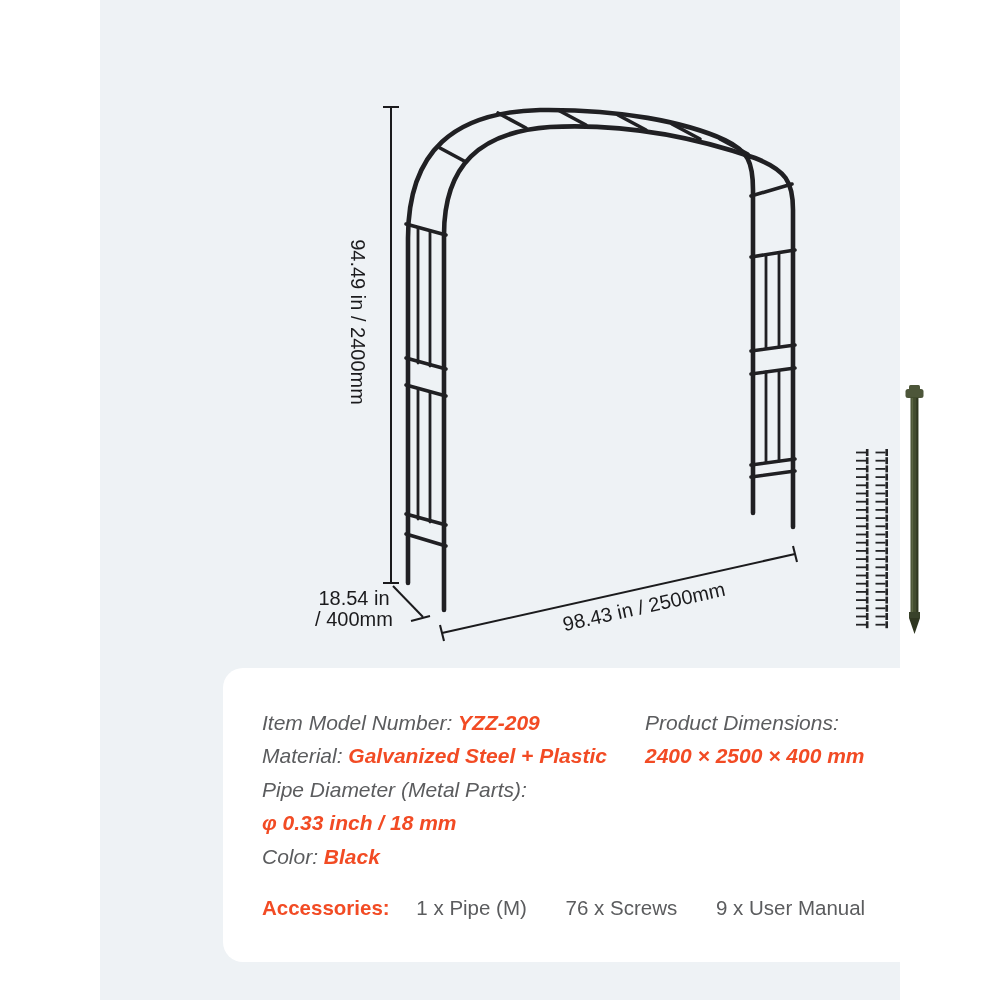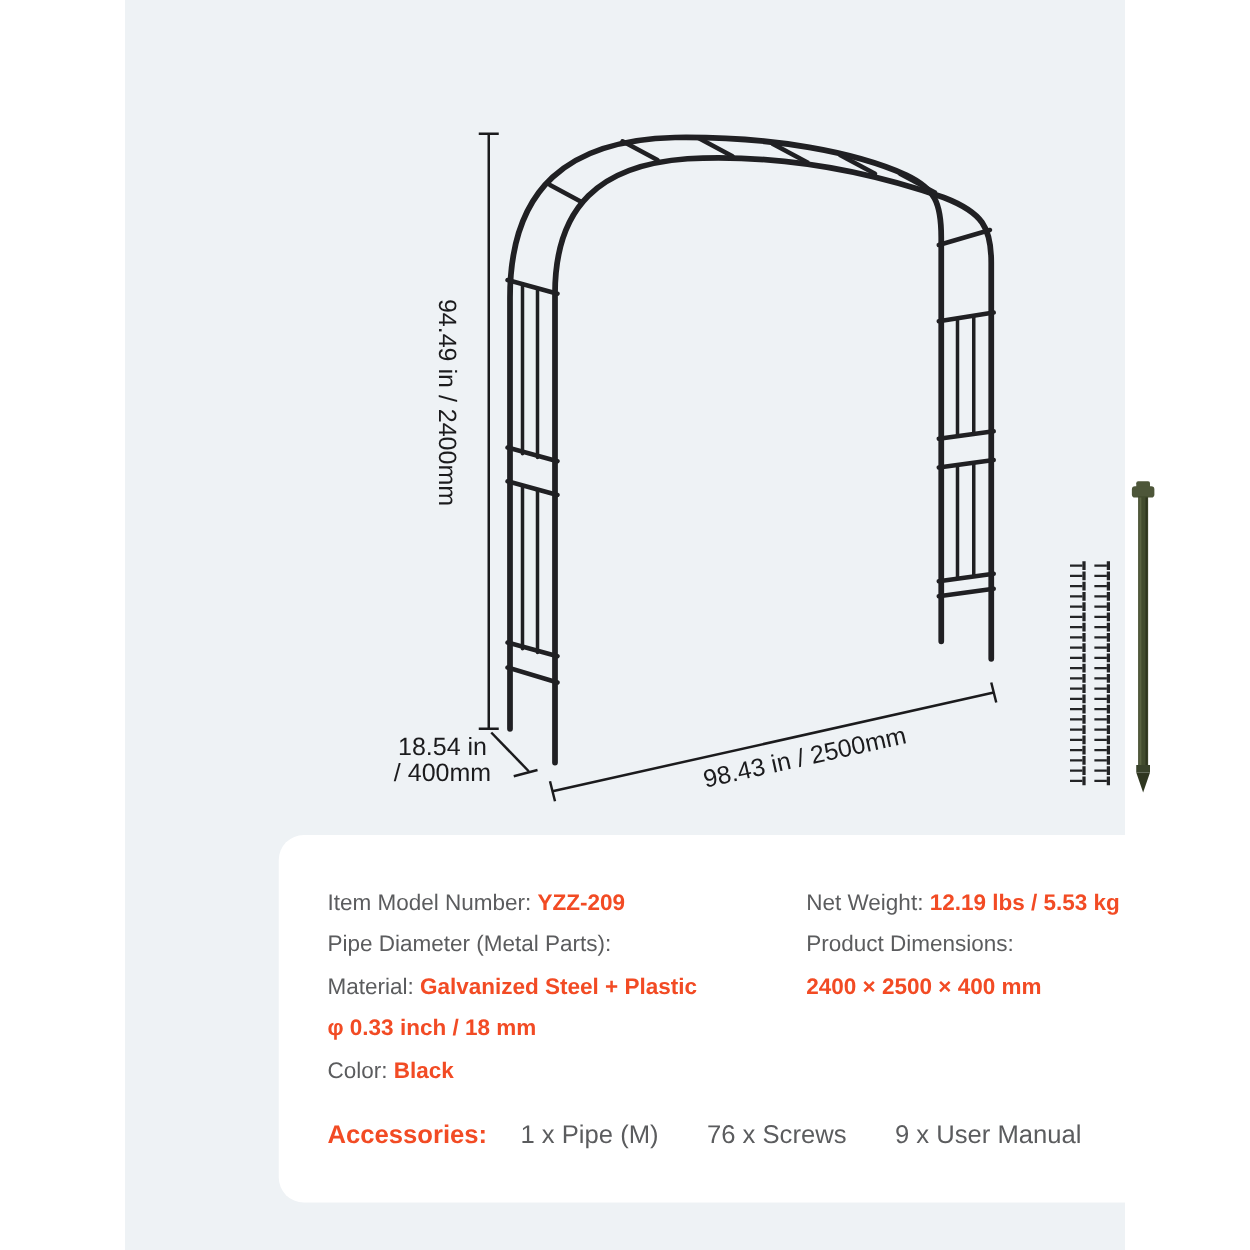--- a/index.html
+++ b/index.html
@@ -9,21 +9,21 @@
   .diagram-svg{position:absolute;left:0;top:0;width:1000px;height:1000px;}
 
   
   .dim-label{position:absolute;color:#1b1b1d;font-size:20px;white-space:nowrap;}
   .dim-height{left:257px;top:322px;transform:translate(-50%,-50%) rotate(90deg);}
   .dim-width{left:544px;top:607px;transform:translate(-50%,-50%) rotate(-12.5deg);}
   .dim-depth{left:254px;top:609px;transform:translate(-50%,-50%);text-align:center;line-height:21px;}
 
   
   .panel{position:absolute;left:123px;top:668px;width:754px;height:294px;background:#ffffff;border-radius:20px;}
-  .spec-col{position:absolute;font-size:18px;line-height:33.4px;color:#5b5c5e;white-space:nowrap;}
+  .spec-col{position:absolute;font-size:21px;line-height:33.4px;color:#5b5c5e;white-space:nowrap;font-style:italic;}
   .spec-col-left{left:39px;top:38px;}
   .spec-col-right{left:422px;top:38px;}
   .spec-row .val{color:#f24b24;font-weight:bold;}
   .accessories{position:absolute;left:39px;top:228px;font-size:20.5px;color:#5b5c5e;white-space:nowrap;}
   .accessories .acc-label{color:#f24b24;font-weight:bold;margin-right:21px;}
   .accessories .acc-item{margin-right:33px;}
 </style>
 </head>
 <body>
 
@@ -203,27 +203,26 @@
     <div class="dim-label dim-height">94.49 in / 2400mm</div>
     <div class="dim-label dim-depth">
       <div>18.54 in</div>
       <div>/ 400mm</div>
     </div>
     <div class="dim-label dim-width">98.43 in / 2500mm</div>
 
     <div class="panel">
       <div class="spec-col spec-col-left">
         <div class="spec-row"><span class="lbl">Item Model Number: </span><span class="val">YZZ-209</span></div>
+        <div class="spec-row"><span class="lbl">Material: </span><span class="val">Galvanized Steel + Plastic</span></div>
         <div class="spec-row"><span class="lbl">Pipe Diameter (Metal Parts):</span><span class="val"></span></div>
-        <div class="spec-row"><span class="lbl">Material: </span><span class="val">Galvanized Steel + Plastic</span></div>
         <div class="spec-row"><span class="lbl"></span><span class="val">φ 0.33 inch / 18 mm</span></div>
         <div class="spec-row"><span class="lbl">Color: </span><span class="val">Black</span></div>
       </div>
       <div class="spec-col spec-col-right">
-        <div class="spec-row"><span class="lbl">Net Weight: </span><span class="val">12.19 lbs / 5.53 kg</span></div>
         <div class="spec-row"><span class="lbl">Product Dimensions:</span><span class="val"></span></div>
         <div class="spec-row"><span class="lbl"></span><span class="val">2400 × 2500 × 400 mm</span></div>
       </div>
       <div class="accessories">
         <span class="acc-label">Accessories:</span>
         <span class="acc-item">1 x Pipe (M)</span>
         <span class="acc-item">76 x Screws</span>
         <span class="acc-item">9 x User Manual</span>
       </div>
     </div>

